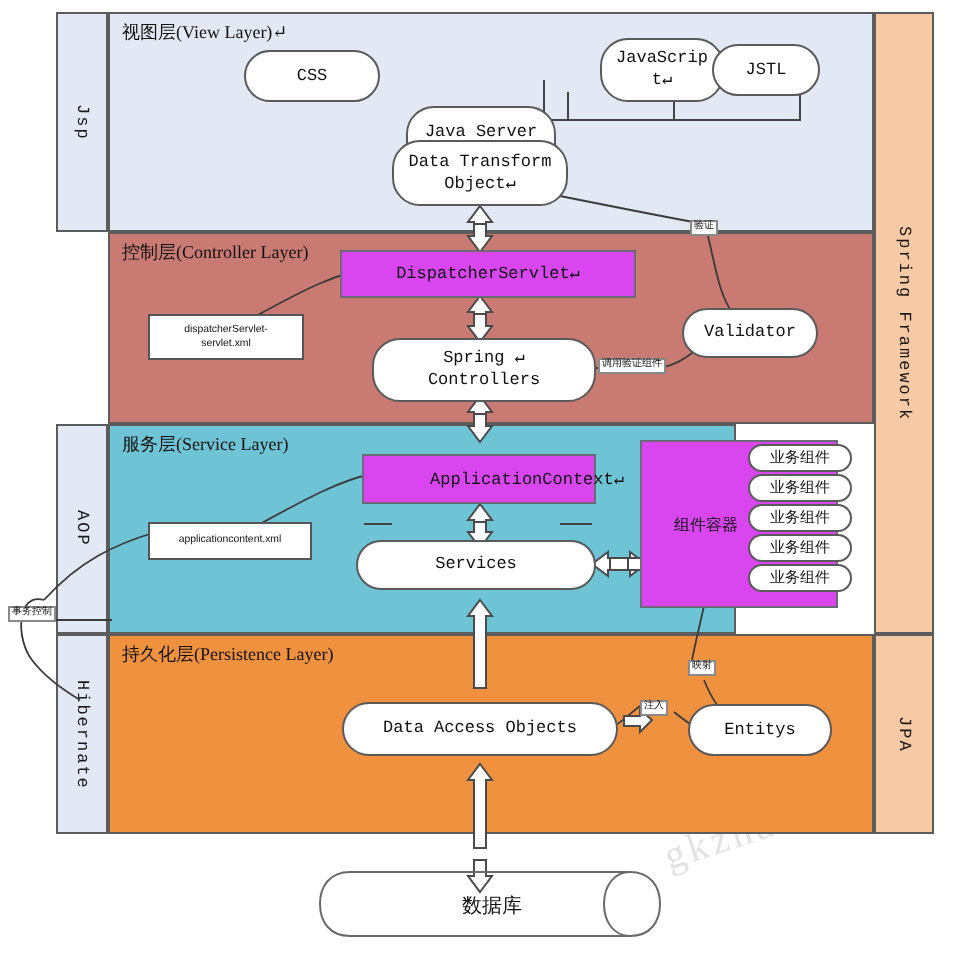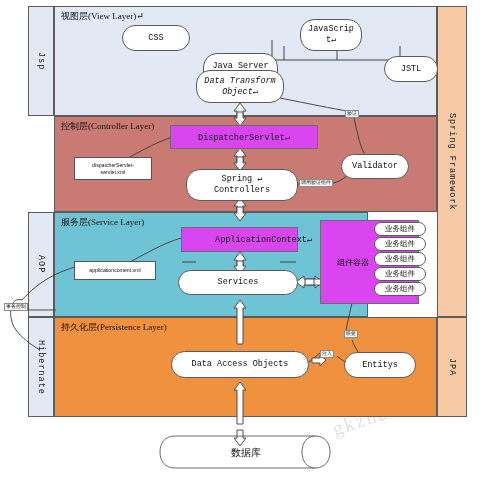--- a/index.html
+++ b/index.html
@@ -276,23 +276,23 @@
   </svg>
 
   <div class="pill" style="left:122px; top:25px; width:68px; height:26px;">CSS</div>
 
   <div class="pill" style="left:203px; top:16px; width:75px; height:38px; white-space:pre-line;margin-top:37px;">Java Server
 Page↵</div>
 
   <div class="pill" style="left:300px; top:19px; width:62px; height:32px; white-space:pre-line;">JavaScrip
 t↵</div>
 
-  <div class="pill" style="left:384px; top:22px; width:54px; height:26px;margin-top:34px;">JSTL</div>
-
-  <div class="pill" style="left:196px; top:70px; width:88px; height:33px; white-space:pre-line;font-style:italic;">Data Transform
+  <div class="pill" style="left:356px; top:22px; width:54px; height:26px;">JSTL</div>
+
+  <div class="pill" style="left:196px; top:70px; width:88px; height:33px; white-space:pre-line;">Data Transform
 Object↵</div>
 
   <div class="rect" style="left:170px; top:125px; width:148px; height:24px;">DispatcherServlet↵</div>
 
   <div class="pill" style="left:186px; top:169px; width:112px; height:32px; white-space:pre-line;">Spring ↵
 Controllers</div>
 
   <div class="pill" style="left:341px; top:154px; width:68px; height:25px;">Validator</div>
 
   <div class="note" style="left:74px; top:157px; width:78px; height:23px; white-space:pre-line;">dispatcherServlet-

